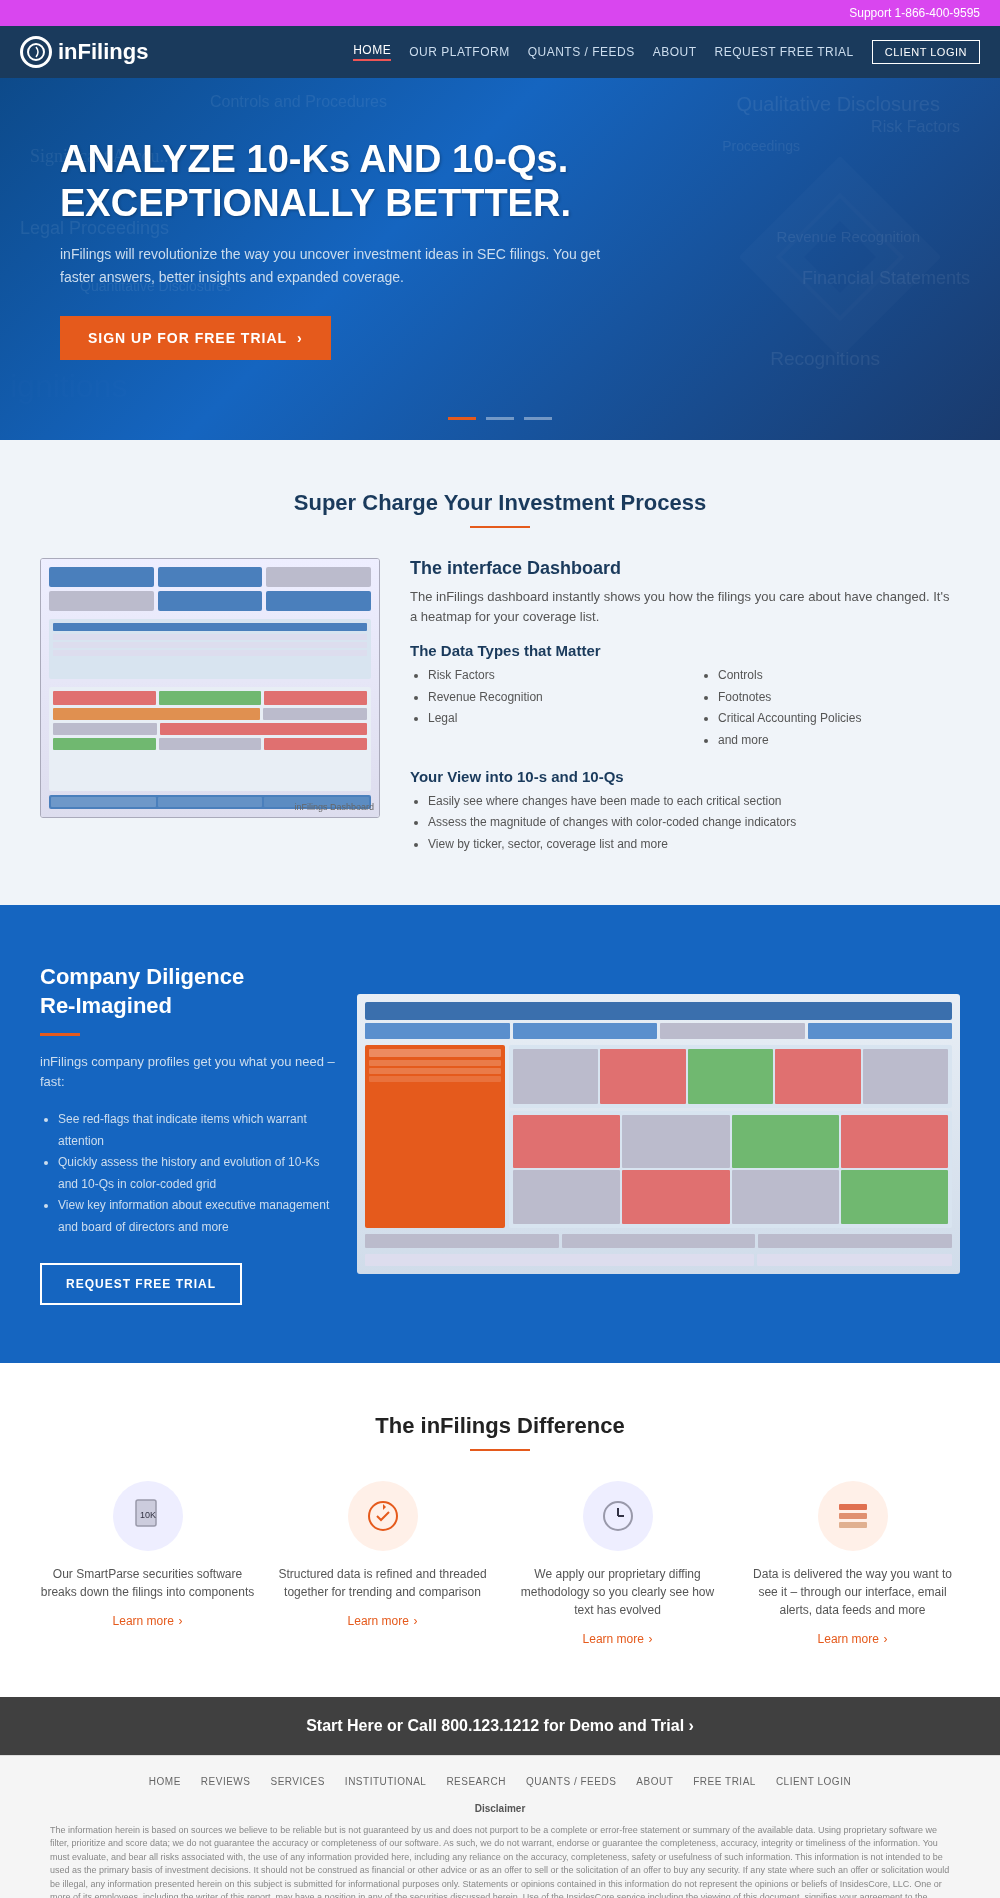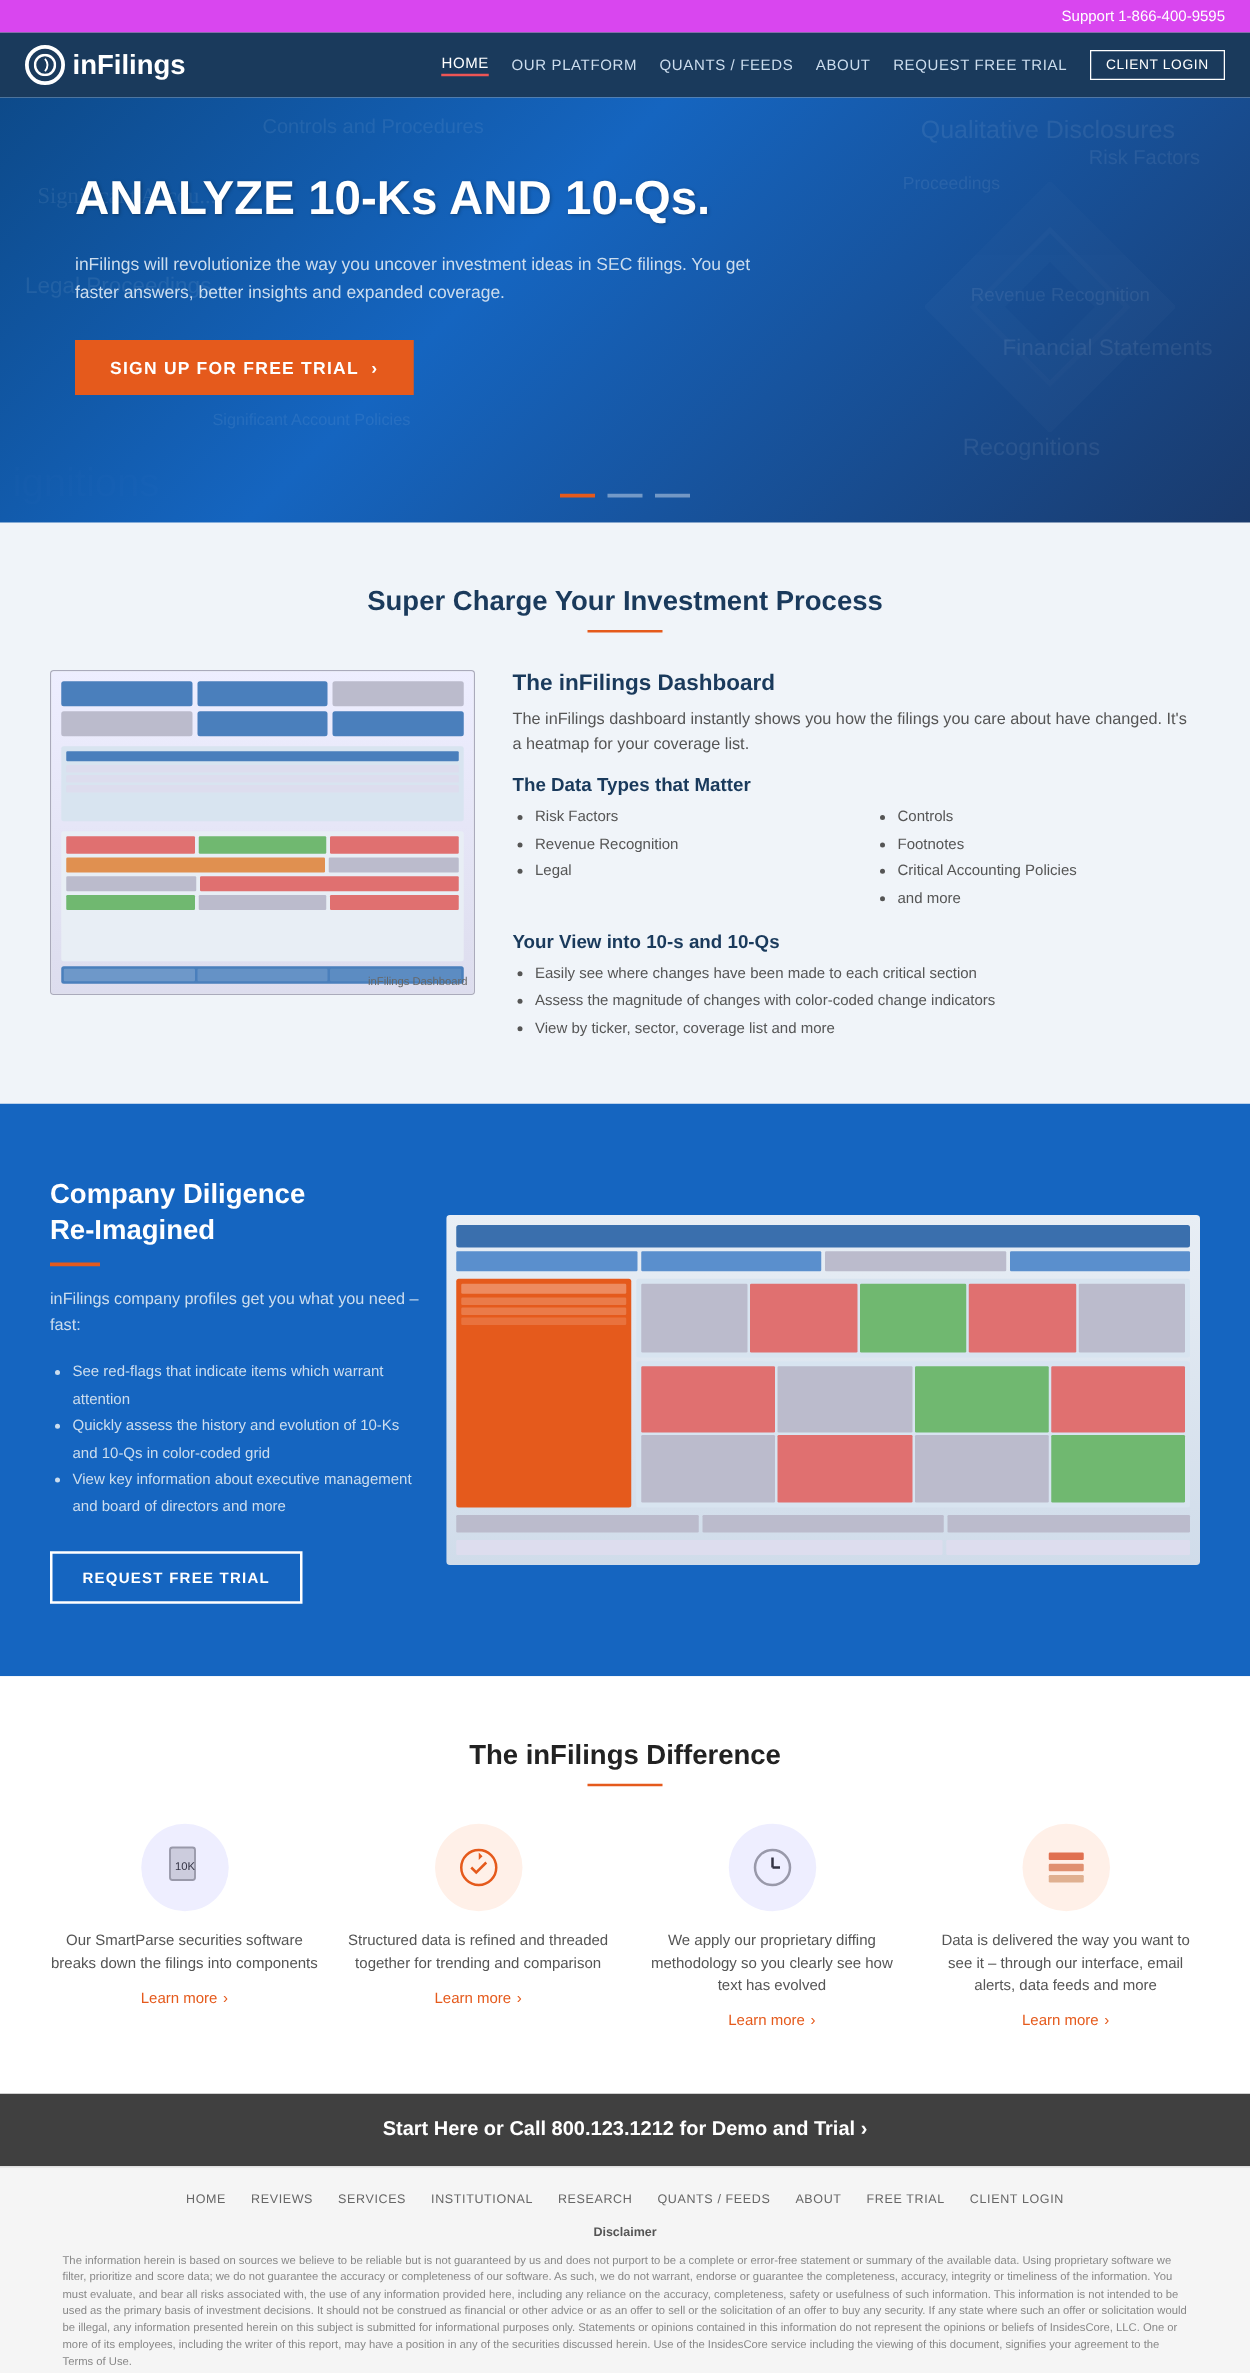--- a/index.html
+++ b/index.html
@@ -339,20 +339,21 @@
 
   <div class="hero-arrows">
     <svg width="200" height="200" viewBox="0 0 200 200" fill="none">
       <polygon points="100,20 180,100 100,180 20,100" fill="none" stroke="rgba(255,255,255,0.12)" stroke-width="30"></polygon>
       <polygon points="100,50 150,100 100,150 50,100" fill="none" stroke="rgba(255,255,255,0.1)" stroke-width="20"></polygon>
     </svg>
   </div>
   <div class="hero-content">
     <h1>
       <span>ANALYZE 10-Ks AND 10-Qs.</span><br>
+      <span>EXCEPTIONALLY BETTTER.</span>
     </h1>
     <p>inFilings will revolutionize the way you uncover investment ideas in SEC filings. You get faster answers, better insights and expanded coverage.</p>
     <button class="hero-cta">
       <span>SIGN UP FOR FREE TRIAL</span>
       <span>›</span>
     </button>
   </div>
   <div class="hero-dots">
     <div class="hero-dot active"></div>
     <div class="hero-dot"></div>
@@ -404,21 +405,21 @@
         </div>
         <div style="background:#4a7fbc;height:14px;border-radius:2px;display:flex;gap:2px;padding:2px;">
           <div style="flex:1;background:rgba(255,255,255,0.2);border-radius:1px;"></div>
           <div style="flex:1;background:rgba(255,255,255,0.15);border-radius:1px;"></div>
           <div style="flex:1;background:rgba(255,255,255,0.1);border-radius:1px;"></div>
         </div>
       </div>
       <div class="ds-label">inFilings Dashboard</div>
     </div>
     <div class="dashboard-info">
-      <h3>The inFilings Dashboard</h3>
+      <h3>The interface Dashboard</h3>
       <p>The inFilings dashboard instantly shows you how the filings you care about have changed. It's a heatmap for your coverage list.</p>
       <h4>The Data Types that Matter</h4>
       <div class="two-col-list">
         <ul>
           <li>Risk Factors</li>
           <li>Revenue Recognition</li>
           <li>Legal</li>
         </ul>
         <ul style="list-style:disc;">
           <li>Controls</li>

